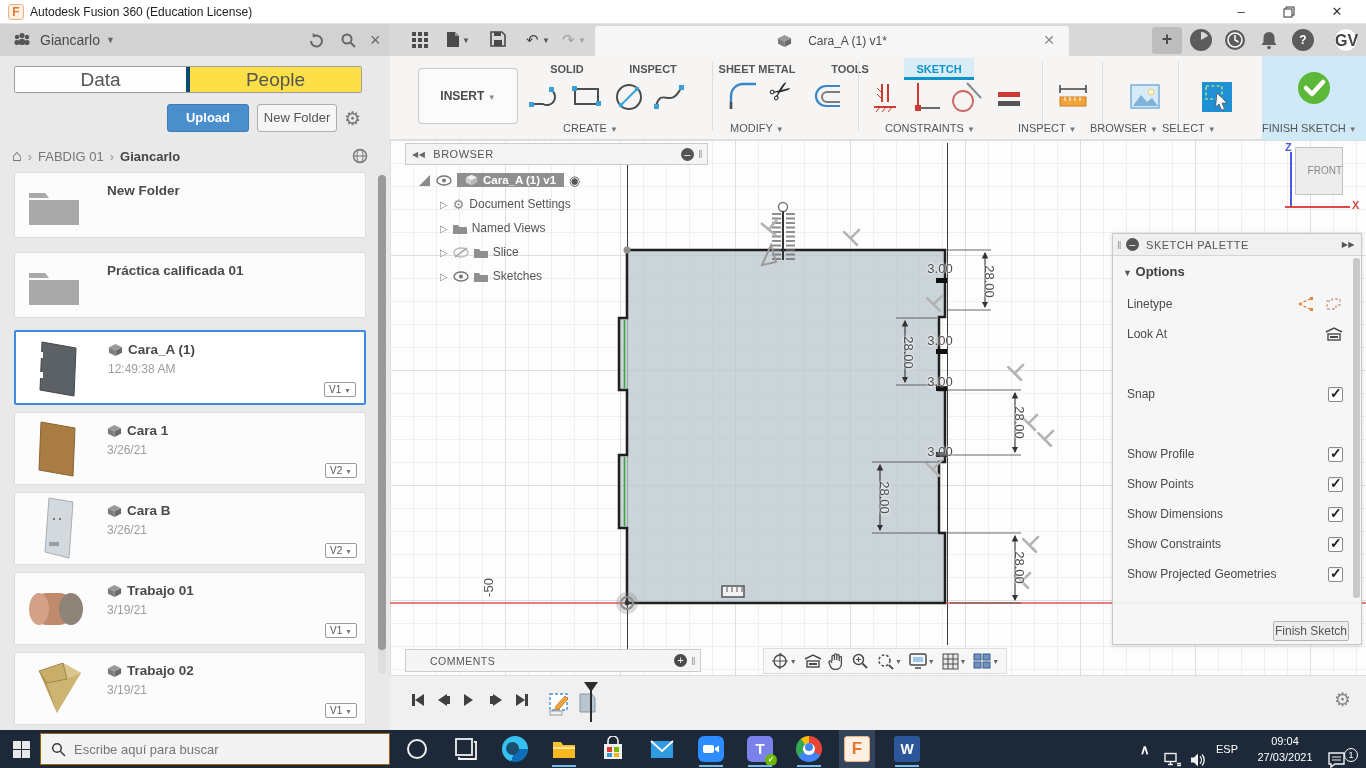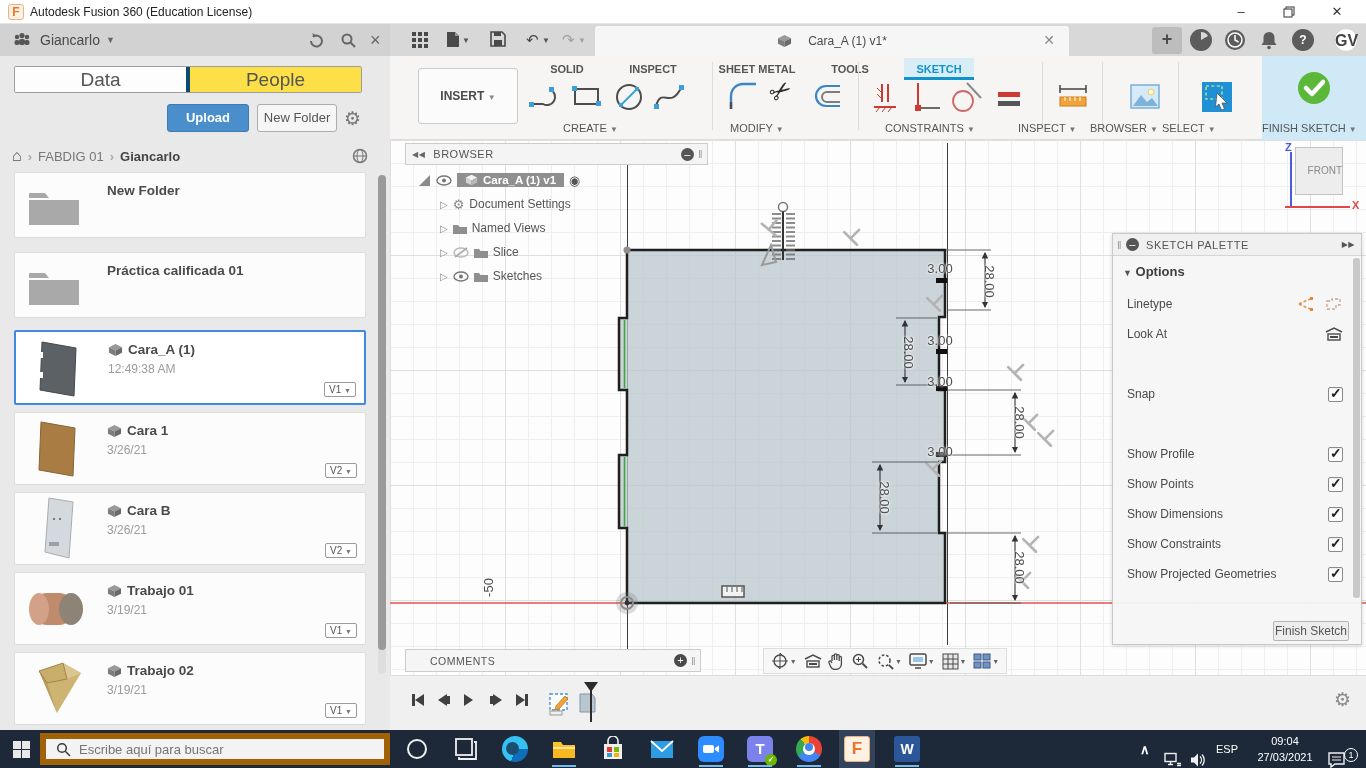--- a/index.html
+++ b/index.html
@@ -112,21 +112,21 @@
     display:flex;align-items:center;font-size:11px;color:#555;letter-spacing:.5px}
   .sp-row{position:absolute;left:14px;width:216px;height:20px;display:flex;align-items:center;justify-content:space-between;font-size:12px;color:#4a4a4a}
   .cb{width:15px;height:15px;border:1px solid #8a8a8a;border-radius:2px;background:#fdfdfd;position:relative;box-shadow:inset 0 1px 0 #eee}
   .cb.checked::after{content:"✓";position:absolute;left:1px;top:-3px;font-size:14px;font-weight:bold;color:#222}
   .sp-btn{position:absolute;left:160px;top:387px;width:76px;height:20px;background:#ededed;border:1px solid #b5b5b5;border-radius:2px;
     text-align:center;line-height:18px;font-size:12px;color:#555}
   .sp-scroll{position:absolute;right:1px;top:24px;width:7px;height:340px;background:#c9c9c9;border-radius:3px}
 
   
   .tb{left:0;top:730px;width:1366px;height:38px;background:#1d2938}
-  .tb-search{position:absolute;left:40px;top:3px;width:350px;height:32px;background:#f3f3f3;border:6px solid #a16207;
+  .tb-search{position:absolute;left:40px;top:3px;width:350px;height:32px;background:#f3f3f3;border:1px solid #a16207;
     display:flex;align-items:center;gap:8px;padding-left:10px}
   .tb-search input{border:0;background:transparent;outline:none;font-size:13px;color:#333;width:280px;font-family:"Liberation Sans",sans-serif}
   .tbi{position:absolute;top:6px;width:26px;height:26px}
   .runline{position:absolute;top:35px;width:24px;height:2px;background:#76b9ed}
   .tb-act{position:absolute;left:839px;top:0;width:36px;height:38px;background:#33435a}
   .tray{position:absolute;top:0;height:38px;color:#fff;font-size:11px;display:flex;align-items:center}
   .clock{position:absolute;left:1252px;top:3px;width:66px;text-align:center;color:#fff;font-size:11px;line-height:16px}
   .badge{position:absolute;left:1344px;top:748px;width:14px;height:14px;border-radius:50%;background:#1d2938;border:1px solid #fff;
     color:#fff;font-size:9px;text-align:center;line-height:12px}
 </style>

